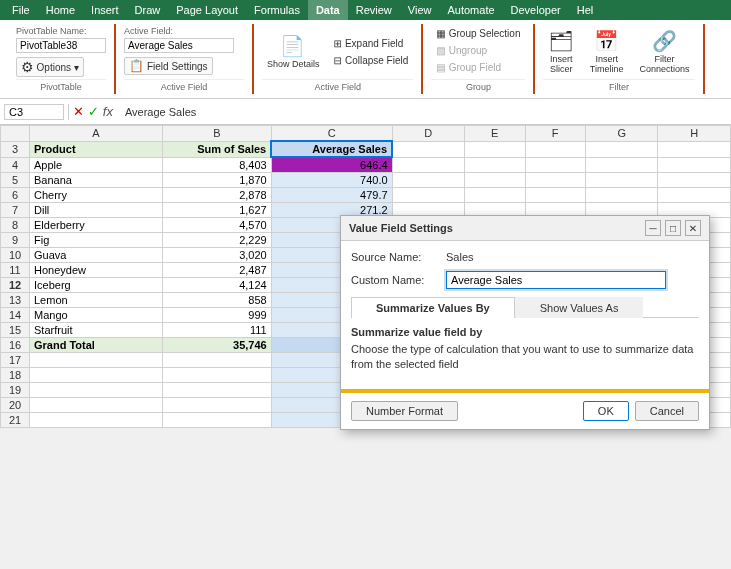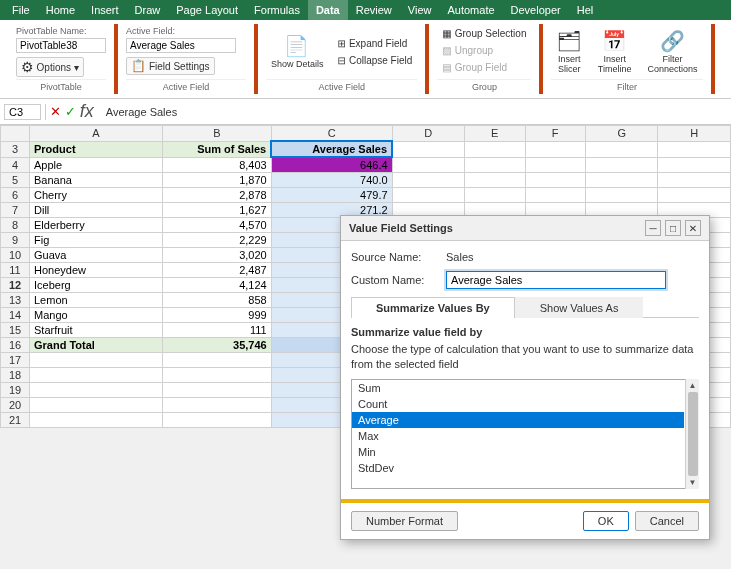--- a/index.html
+++ b/index.html
@@ -1,30 +1,30 @@
 <!DOCTYPE html>
 <html><head>
   <meta charset="utf-8">
   <style>
     * { box-sizing: border-box; margin: 0; padding: 0; }
     body { font-family: 'Segoe UI', Arial, sans-serif; font-size: 11px; background: #f0f0f0; width: 731px; height: 569px; overflow: hidden; }
     .ribbon-tabs { display: flex; background: #217346; padding: 0 4px; }
     .ribbon-tab { padding: 4px 8px; font-size: 11px; color: white; cursor: pointer; }
     .ribbon-content { background: white; border-bottom: 1px solid #ccc; padding: 4px 8px; display: flex; align-items: stretch; gap: 0; }
-    .ribbon-group { display: flex; flex-direction: column; border-right: 4px solid #c2410c; padding: 2px 8px; min-width: 60px; }
+    .ribbon-group { display: flex; flex-direction: column; border-right: 2px solid #c2410c; padding: 2px 8px; min-width: 60px; }
     .ribbon-group-label { font-size: 9px; color: #666; text-align: center; margin-top: 2px; padding-top: 2px; border-top: 1px solid #eee; }
     .ribbon-group-content { display: flex; align-items: center; gap: 4px; flex: 1; }
     .ribbon-btn { display: flex; flex-direction: column; align-items: center; justify-content: center; padding: 2px 4px; cursor: pointer; border: 1px solid transparent; border-radius: 2px; min-width: 32px; font-size: 10px; color: #333; }
     .ribbon-btn .label { font-size: 9px; text-align: center; margin-top: 1px; }
     .ribbon-btn-sm { display: flex; align-items: center; gap: 3px; padding: 1px 4px; cursor: pointer; border: 1px solid transparent; border-radius: 2px; font-size: 10px; color: #333; white-space: nowrap; }
     .ribbon-input { border: 1px solid #ccc; padding: 1px 3px; font-size: 10px; width: 100px; }
 
     
     .formula-bar { display: flex; align-items: center; background: white; border-bottom: 1px solid #ccc; padding: 2px 4px; gap: 4px; height: 26px; }
-    .cell-ref { border: 1px solid #ccc; padding: 1px 4px; font-size: 11px; width: 37px; background: white; display: flex; align-items: center; }
+    .cell-ref { border: 1px solid #ccc; padding: 1px 4px; font-size: 11px; width: 60px; background: white; display: flex; align-items: center; }
     .formula-icons { display: flex; gap: 4px; align-items: center; color: #555; font-size: 13px; }
     .formula-text { flex: 1; font-size: 11px; padding-left: 8px; color: #333; }
     table.grid { border-collapse: collapse; width: 100%; }
     table.grid th, table.grid td { border: 1px solid #d0d0d0; font-size: 11px; padding: 1px 4px; white-space: nowrap; }
     table.grid th { background: #f2f2f2; text-align: center; color: #333; font-weight: normal; min-width: 20px; }
     table.grid td { background: white; }
     .col-header { background: #f2f2f2; text-align: center; }
     .selected-header { background: #1f7244; color: white; }
 
     
@@ -168,21 +168,21 @@
     </div>
 
   </div>
 
   <div class="formula-bar">
     <div class="cell-ref">C3</div>
     <div style="width:1px; height:16px; background:#ccc;"></div>
     <div class="formula-icons">
       <span style="color:#c00; cursor:pointer;">✕</span>
       <span style="color:#0a0; cursor:pointer;">✓</span>
-      <span style="font-style:italic; font-size:18px; cursor:pointer;">fx</span>
+      <span style="font-style:italic; font-size:13px; cursor:pointer;">fx</span>
     </div>
     <div class="formula-text">Average Sales</div>
   </div>
 
   <div style="flex:1; overflow:hidden; position:relative;">
     <table class="grid">
       <thead>
         <tr>
           <th style="width:24px; background:#f2f2f2;"></th>
           <th class="col-header" style="width:110px; background:#f2f2f2;">A</th>
@@ -428,35 +428,20 @@
           <span class="dialog-row-label">Custom Name:</span>
           <input class="dialog-input" type="text" value="Average Sales" style="">
         </div>
         <div class="dialog-tabs">
           <div class="dialog-tab active">Summarize Values By</div>
           <div class="dialog-tab">Show Values As</div>
         </div>
         <div class="dialog-section-title">Summarize value field by</div>
         <div style="font-size:11px; color:#333; margin-bottom:6px; line-height:1.4;">Choose the type of calculation that you want to use to summarize
 data from the selected field</div>
-        <div style="position:relative; display:flex;">
-          <div class="dialog-listbox" style="flex:1; padding-right:14px;" id="calc-listbox">
-          <div class="dialog-list-item">Sum</div>
-              <div class="dialog-list-item">Count</div>
-              <div class="dialog-list-item selected">Average</div>
-              <div class="dialog-list-item">Max</div>
-              <div class="dialog-list-item">Min</div>
-              <div class="dialog-list-item">StdDev</div>
-            </div>
-          <div class="dialog-listbox-scroll">
-            <span class="scroll-arrow">▲</span>
-            <div style="flex:1; width:10px; background:#c0c0c0; margin:2px 0; border-radius:2px;"></div>
-            <span class="scroll-arrow">▼</span>
-          </div>
-        </div>
       </div>
       <div class="dialog-footer">
         <button class="dialog-btn">Number Format</button>
         <div style="display:flex; gap:6px;">
           <button class="dialog-btn primary">OK</button>
           <button class="dialog-btn">Cancel</button>
         </div>
       </div>
     </div>
   </div>

